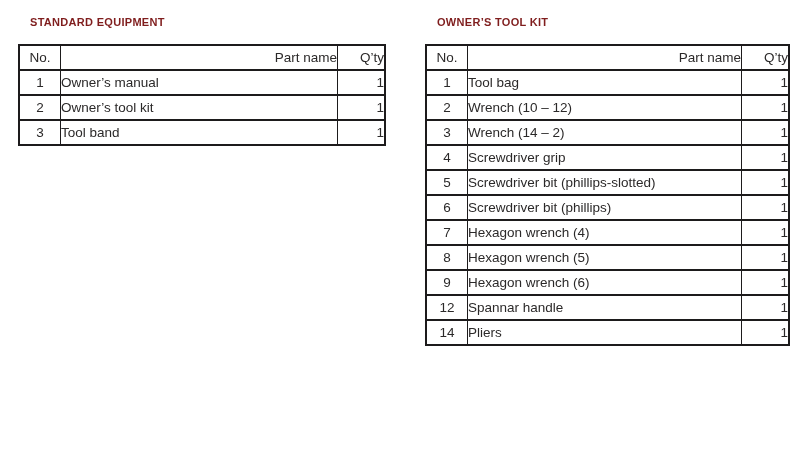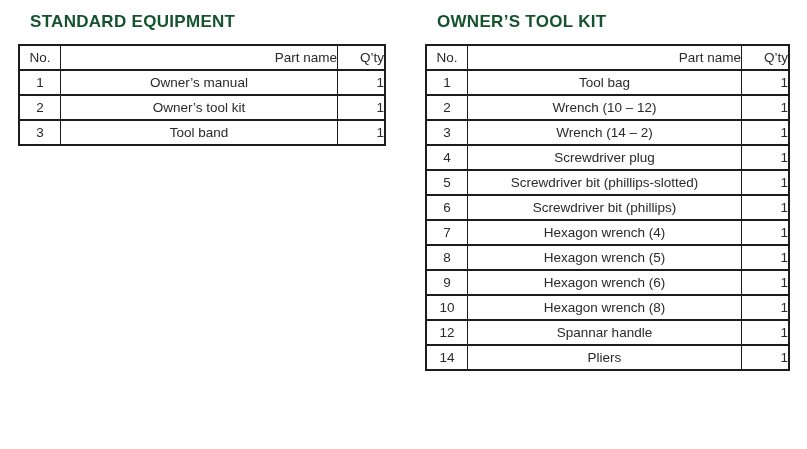--- a/index.html
+++ b/index.html
@@ -17,25 +17,25 @@
   }
   .section {
     position: absolute;
     top: 9px;
   }
   #section-0 { left: 18px;  width: 368px; }
   #section-1 { left: 425px; width: 365px; }
 
   .section-title {
     margin: 4px 0 12px 12px;
-    font-size: 17px;
+    font-size: 11px;
     line-height: 18px;
     font-weight: bold;
     letter-spacing: 0.3px;
-    color: #14532d;
+    color: #7f1d1d;
   }
 
   table.parts-table {
     margin-top: 13px;
     border-collapse: collapse;
     table-layout: fixed;
     width: 100%;
     border: 2px solid #1d1b1c;
     background: #ffffff;
   }
@@ -48,21 +48,21 @@
     font-weight: normal;
     color: #2b2929;
     height: 23px;
     padding: 0;
     overflow: hidden;
     white-space: nowrap;
   }
   .parts-table thead th { height: 23px; }
 
   .col-no   { width: 40px;  text-align: center; }
-  .col-name { text-align: center; padding-left: 9px; }
+  .col-name { text-align: left; padding-left: 9px; }
   .parts-table thead .col-name { text-align: right; padding-left: 0; }
   .col-qty  { width: 46px;  text-align: right; }
 </style>
 </head>
 <body>
 
 <section class="section" id="section-0">
   <h2 class="section-title">STANDARD EQUIPMENT</h2>
   <table class="parts-table">
     <thead>
@@ -113,21 +113,21 @@
           <td class="col-name">Wrench (10 – 12)</td>
           <td class="col-qty">1</td>
         </tr>
         <tr>
           <td class="col-no">3</td>
           <td class="col-name">Wrench (14 – 2)</td>
           <td class="col-qty">1</td>
         </tr>
         <tr>
           <td class="col-no">4</td>
-          <td class="col-name">Screwdriver plug</td>
+          <td class="col-name">Screwdriver grip</td>
           <td class="col-qty">1</td>
         </tr>
         <tr>
           <td class="col-no">5</td>
           <td class="col-name">Screwdriver bit (phillips-slotted)</td>
           <td class="col-qty">1</td>
         </tr>
         <tr>
           <td class="col-no">6</td>
           <td class="col-name">Screwdriver bit (phillips)</td>
@@ -142,25 +142,20 @@
           <td class="col-no">8</td>
           <td class="col-name">Hexagon wrench (5)</td>
           <td class="col-qty">1</td>
         </tr>
         <tr>
           <td class="col-no">9</td>
           <td class="col-name">Hexagon wrench (6)</td>
           <td class="col-qty">1</td>
         </tr>
         <tr>
-          <td class="col-no">10</td>
-          <td class="col-name">Hexagon wrench (8)</td>
-          <td class="col-qty">1</td>
-        </tr>
-        <tr>
           <td class="col-no">12</td>
           <td class="col-name">Spannar handle</td>
           <td class="col-qty">1</td>
         </tr>
         <tr>
           <td class="col-no">14</td>
           <td class="col-name">Pliers</td>
           <td class="col-qty">1</td>
         </tr>
       </tbody>

